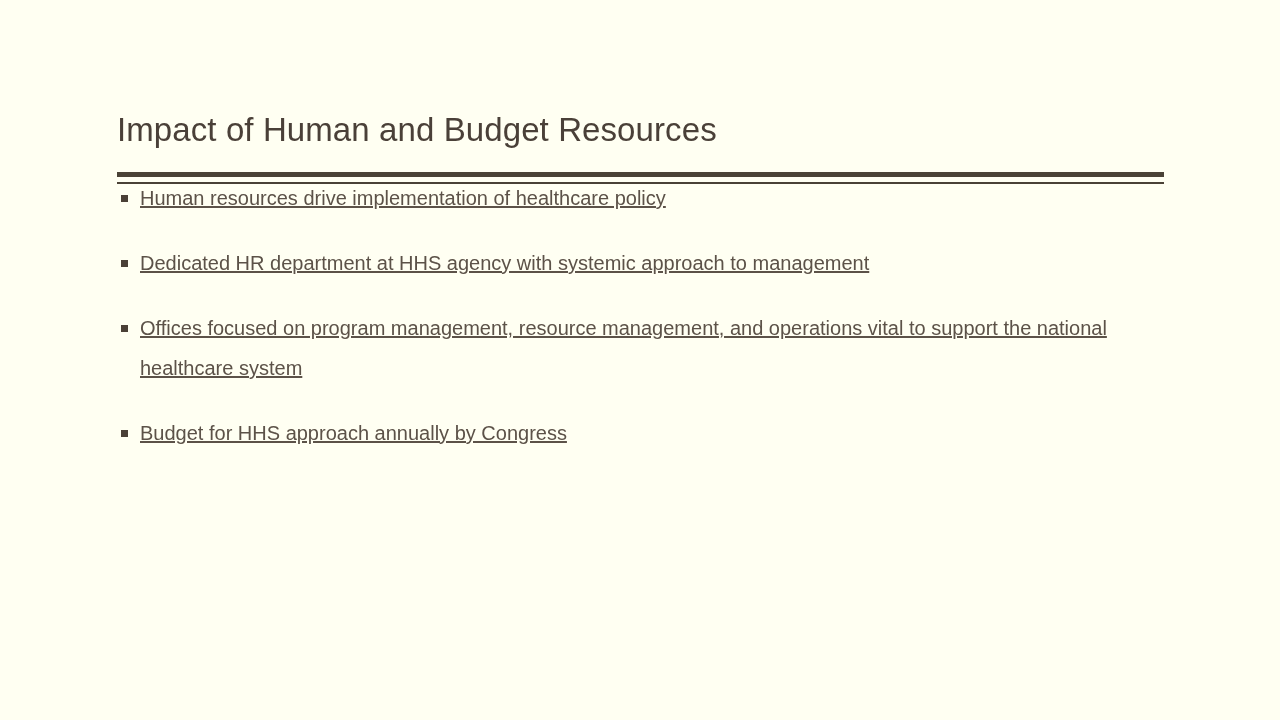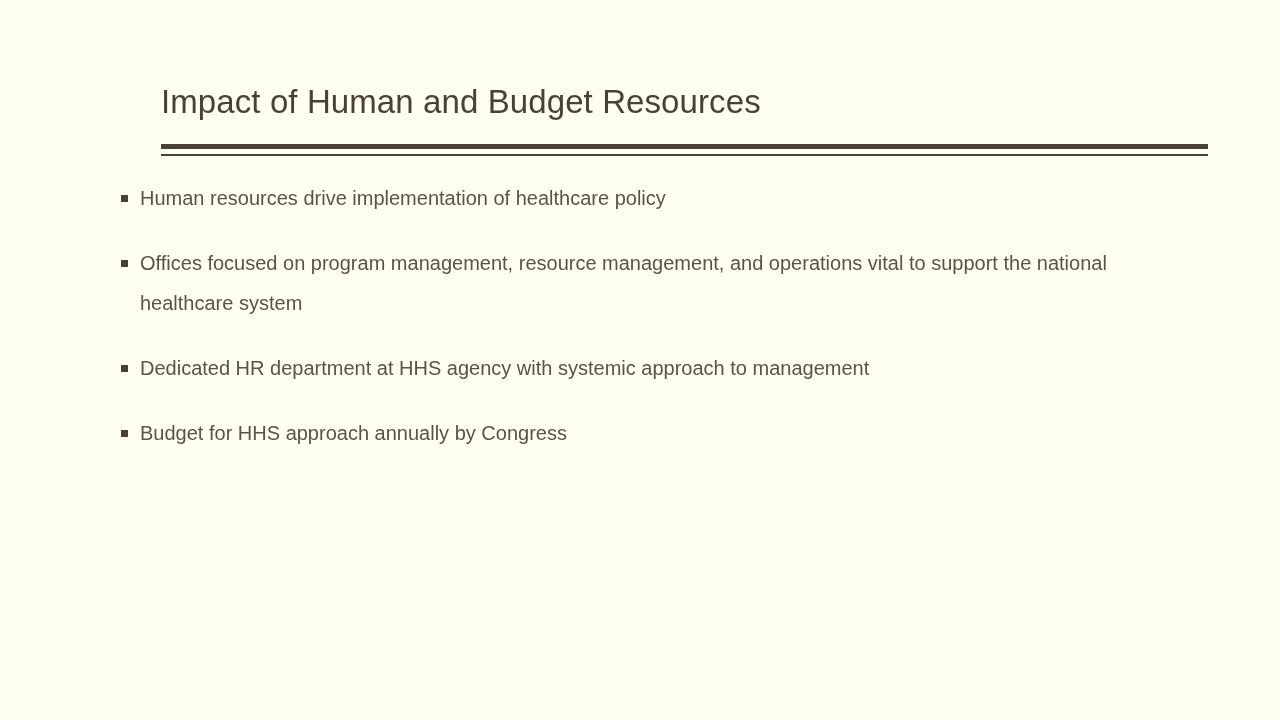--- a/index.html
+++ b/index.html
@@ -19,23 +19,22 @@
     width: 1280px;
     height: 720px;
     background: #fffff2;
     box-sizing: border-box;
   }
 
   
   .title-block {
     position: absolute;
     left: 117px;
-    top: 60px;
+    top: 88px;
     width: 1047px;
-    margin-left: 44px;
   }
 
   .slide-title {
     font-size: 33px;
     line-height: 40px;
     color: #4a4038;
     font-weight: normal;
     letter-spacing: 0.1px;
     white-space: nowrap;
   }
@@ -86,20 +85,21 @@
     position: absolute;
     left: 4px;
     top: 17px;
     width: 7px;
     height: 7px;
     background: #4a4036;
   }
 
   .bullet-text {
     display: block;
+    text-decoration: underline;
   }
 </style>
 </head>
 <body>
 
 <div class="slide">
 
   <div class="title-block">
     <h1 class="slide-title">Impact of Human and Budget Resources</h1>
     <div class="title-divider">
@@ -109,25 +109,25 @@
     </div>
   </div>
 
   <ul class="body-list">
     <li class="bullet-item">
       <span class="bullet-marker"></span>
       <span class="bullet-text">Human resources drive implementation of healthcare policy</span>
     </li>
     <li class="bullet-item">
       <span class="bullet-marker"></span>
-      <span class="bullet-text">Offices focused on program management, resource management, and operations vital to support the national healthcare system</span>
+      <span class="bullet-text">Dedicated HR department at HHS agency with systemic approach to management</span>
     </li>
     <li class="bullet-item">
       <span class="bullet-marker"></span>
-      <span class="bullet-text">Dedicated HR department at HHS agency with systemic approach to management</span>
+      <span class="bullet-text">Offices focused on program management, resource management, and operations vital to support the national healthcare system</span>
     </li>
     <li class="bullet-item">
       <span class="bullet-marker"></span>
       <span class="bullet-text">Budget for HHS approach annually by Congress</span>
     </li>
   </ul>
 
 </div>
 
 </body></html>

